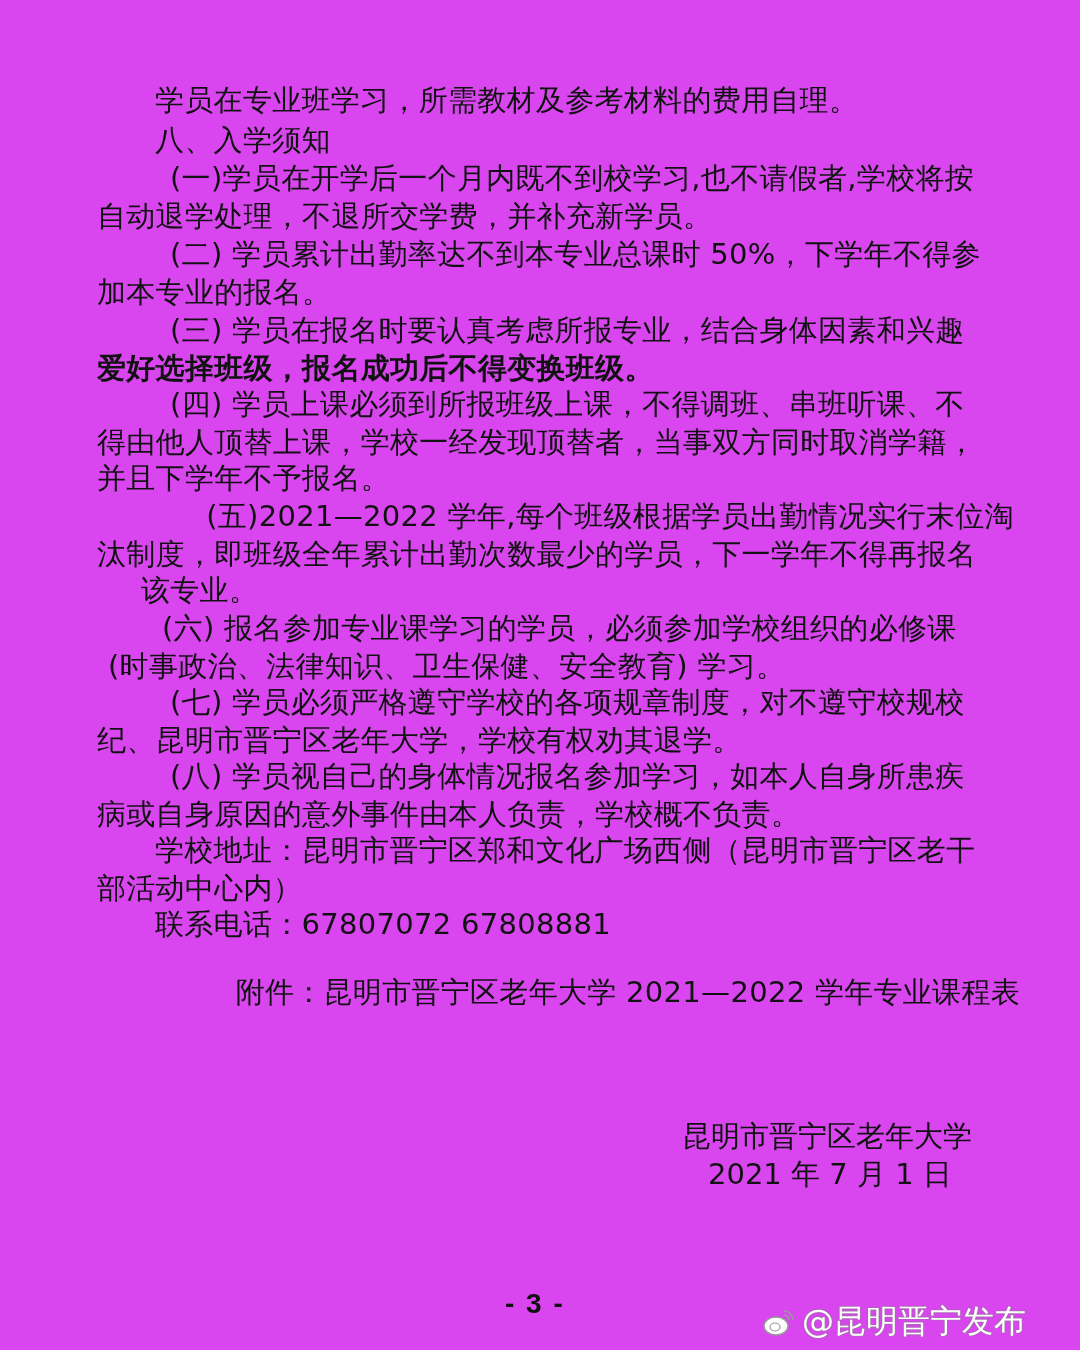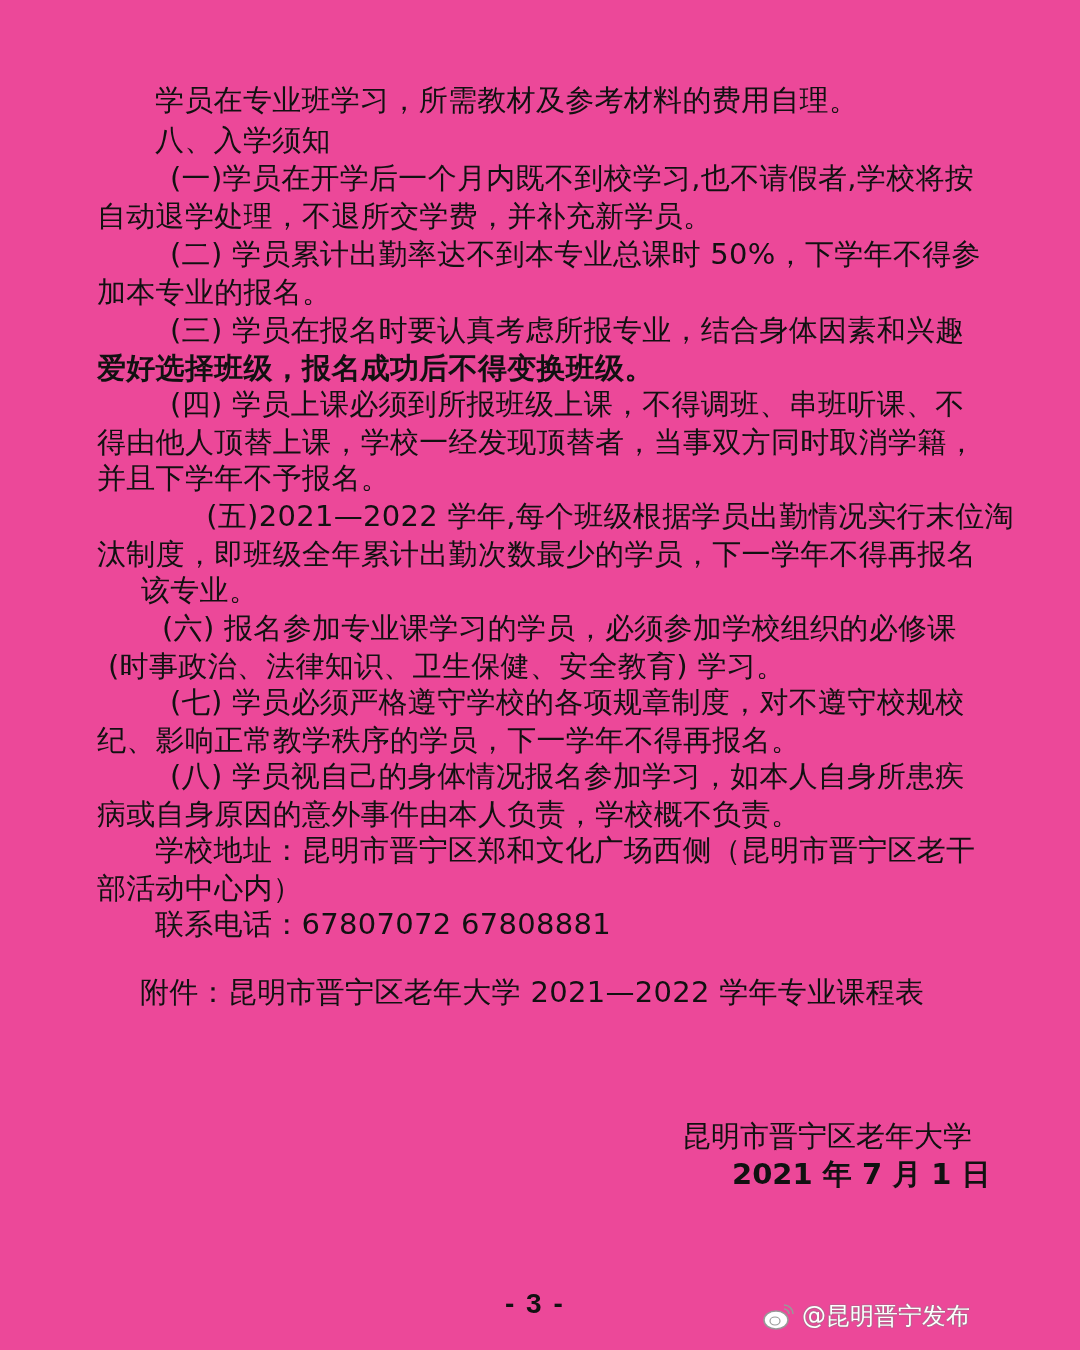--- a/index.html
+++ b/index.html
@@ -13,32 +13,32 @@
       position: relative;
       overflow: hidden;
       font-family: "DejaVu Sans", "Liberation Sans", sans-serif;
       color: #111111;
     }
     .page {
       position: absolute;
       left: 0; top: 0;
       width: 1080px;
       height: 1350px;
-      background: #ec4899;
+      background: #d946ef;
     }
     .line {
       position: absolute;
       left: 97px;
       width: 880px;
       font-size: 29px;
       line-height: 40px;
       white-space: nowrap;
       letter-spacing: 0.3px;
     }
-    .ind-att { left: 140px; }
+    .ind-att { left: 140px; text-align: right; }
     .right-block {
       position: absolute;
       font-size: 29px;
       line-height: 40px;
       white-space: nowrap;
     }
     .page-num {
       position: absolute;
       left: 505px;
       top: 1288px;
@@ -48,21 +48,21 @@
       letter-spacing: 2px;
     }
     .watermark {
       position: absolute;
       left: 762px;
       top: 1300px;
       display: flex;
       align-items: center;
       gap: 6px;
       color: #ffffff;
-      font-size: 24px;
+      font-size: 32px;
       text-shadow: 0 0 2px #888, 0 0 1px #666;
     }
     .weibo-icon {
       width: 34px;
       height: 30px;
       position: relative;
     }
   </style>
 </head>
 <body>
@@ -80,32 +80,32 @@
       <div class="line" style="top: 348px; left: 97px; font-weight: bold;">爱好选择班级，报名成功后不得变换班级。</div>
       <div class="line" style="top: 384px; left: 170px;">(四) 学员上课必须到所报班级上课，不得调班、串班听课、不</div>
       <div class="line" style="top: 422px; left: 97px;">得由他人顶替上课，学校一经发现顶替者，当事双方同时取消学籍，</div>
       <div class="line" style="top: 458px; left: 97px;">并且下学年不予报名。</div>
       <div class="line" style="top: 496px; left: 170px; text-align: center;">(五)2021—2022  学年,每个班级根据学员出勤情况实行末位淘</div>
       <div class="line" style="top: 534px; left: 97px;">汰制度，即班级全年累计出勤次数最少的学员，下一学年不得再报名</div>
       <div class="line" style="top: 570px; left: 97px; margin-left: 44px;">该专业。</div>
       <div class="line" style="top: 608px; left: 162px;">(六) 报名参加专业课学习的学员，必须参加学校组织的必修课</div>
       <div class="line" style="top: 646px; left: 108px;">(时事政治、法律知识、卫生保健、安全教育) 学习。</div>
       <div class="line" style="top: 682px; left: 170px;">(七) 学员必须严格遵守学校的各项规章制度，对不遵守校规校</div>
-      <div class="line" style="top: 720px; left: 97px;">纪、影响正常教学秩序的学员，下一学年不得再报名。</div>
+      <div class="line" style="top: 720px; left: 97px;">纪、昆明市晋宁区老年大学，学校有权劝其退学。</div>
       <div class="line" style="top: 756px; left: 170px;">(八) 学员视自己的身体情况报名参加学习，如本人自身所患疾</div>
       <div class="line" style="top: 794px; left: 97px;">病或自身原因的意外事件由本人负责，学校概不负责。</div>
       <div class="line" style="top: 830px; left: 155px;">学校地址：昆明市晋宁区郑和文化广场西侧（昆明市晋宁区老干</div>
       <div class="line" style="top: 868px; left: 97px;">部活动中心内）</div>
       <div class="line" style="top: 904px; left: 155px;">联系电话：67807072     67808881</div>
     </div>
 
   <div class="line ind-att" style="top:972px;">附件：昆明市晋宁区老年大学 2021—2022 学年专业课程表</div>
 
   <div class="right-block" style="left:682px; top:1116px;">昆明市晋宁区老年大学</div>
-  <div class="right-block" style="left:732px; top:1154px;font-weight:bold;">2021 年 7 月 1 日</div>
+  <div class="right-block" style="left:708px; top:1154px;">2021 年 7 月 1 日</div>
 
   <div class="page-num">- 3 -</div>
 
   <div class="watermark">
     <span class="weibo-icon">
       <svg width="34" height="30" viewBox="0 0 34 30">
         <ellipse cx="14" cy="19" rx="12" ry="9" fill="#fff" stroke="#999" stroke-width="1.5"></ellipse>
         <ellipse cx="13" cy="20" rx="5" ry="4" fill="none" stroke="#999" stroke-width="1.2"></ellipse>
         <path d="M22 4 a9 9 0 0 1 9 9" fill="none" stroke="#999" stroke-width="1.5"></path>
         <path d="M22 8 a5 5 0 0 1 5 5" fill="none" stroke="#999" stroke-width="1.5"></path>

